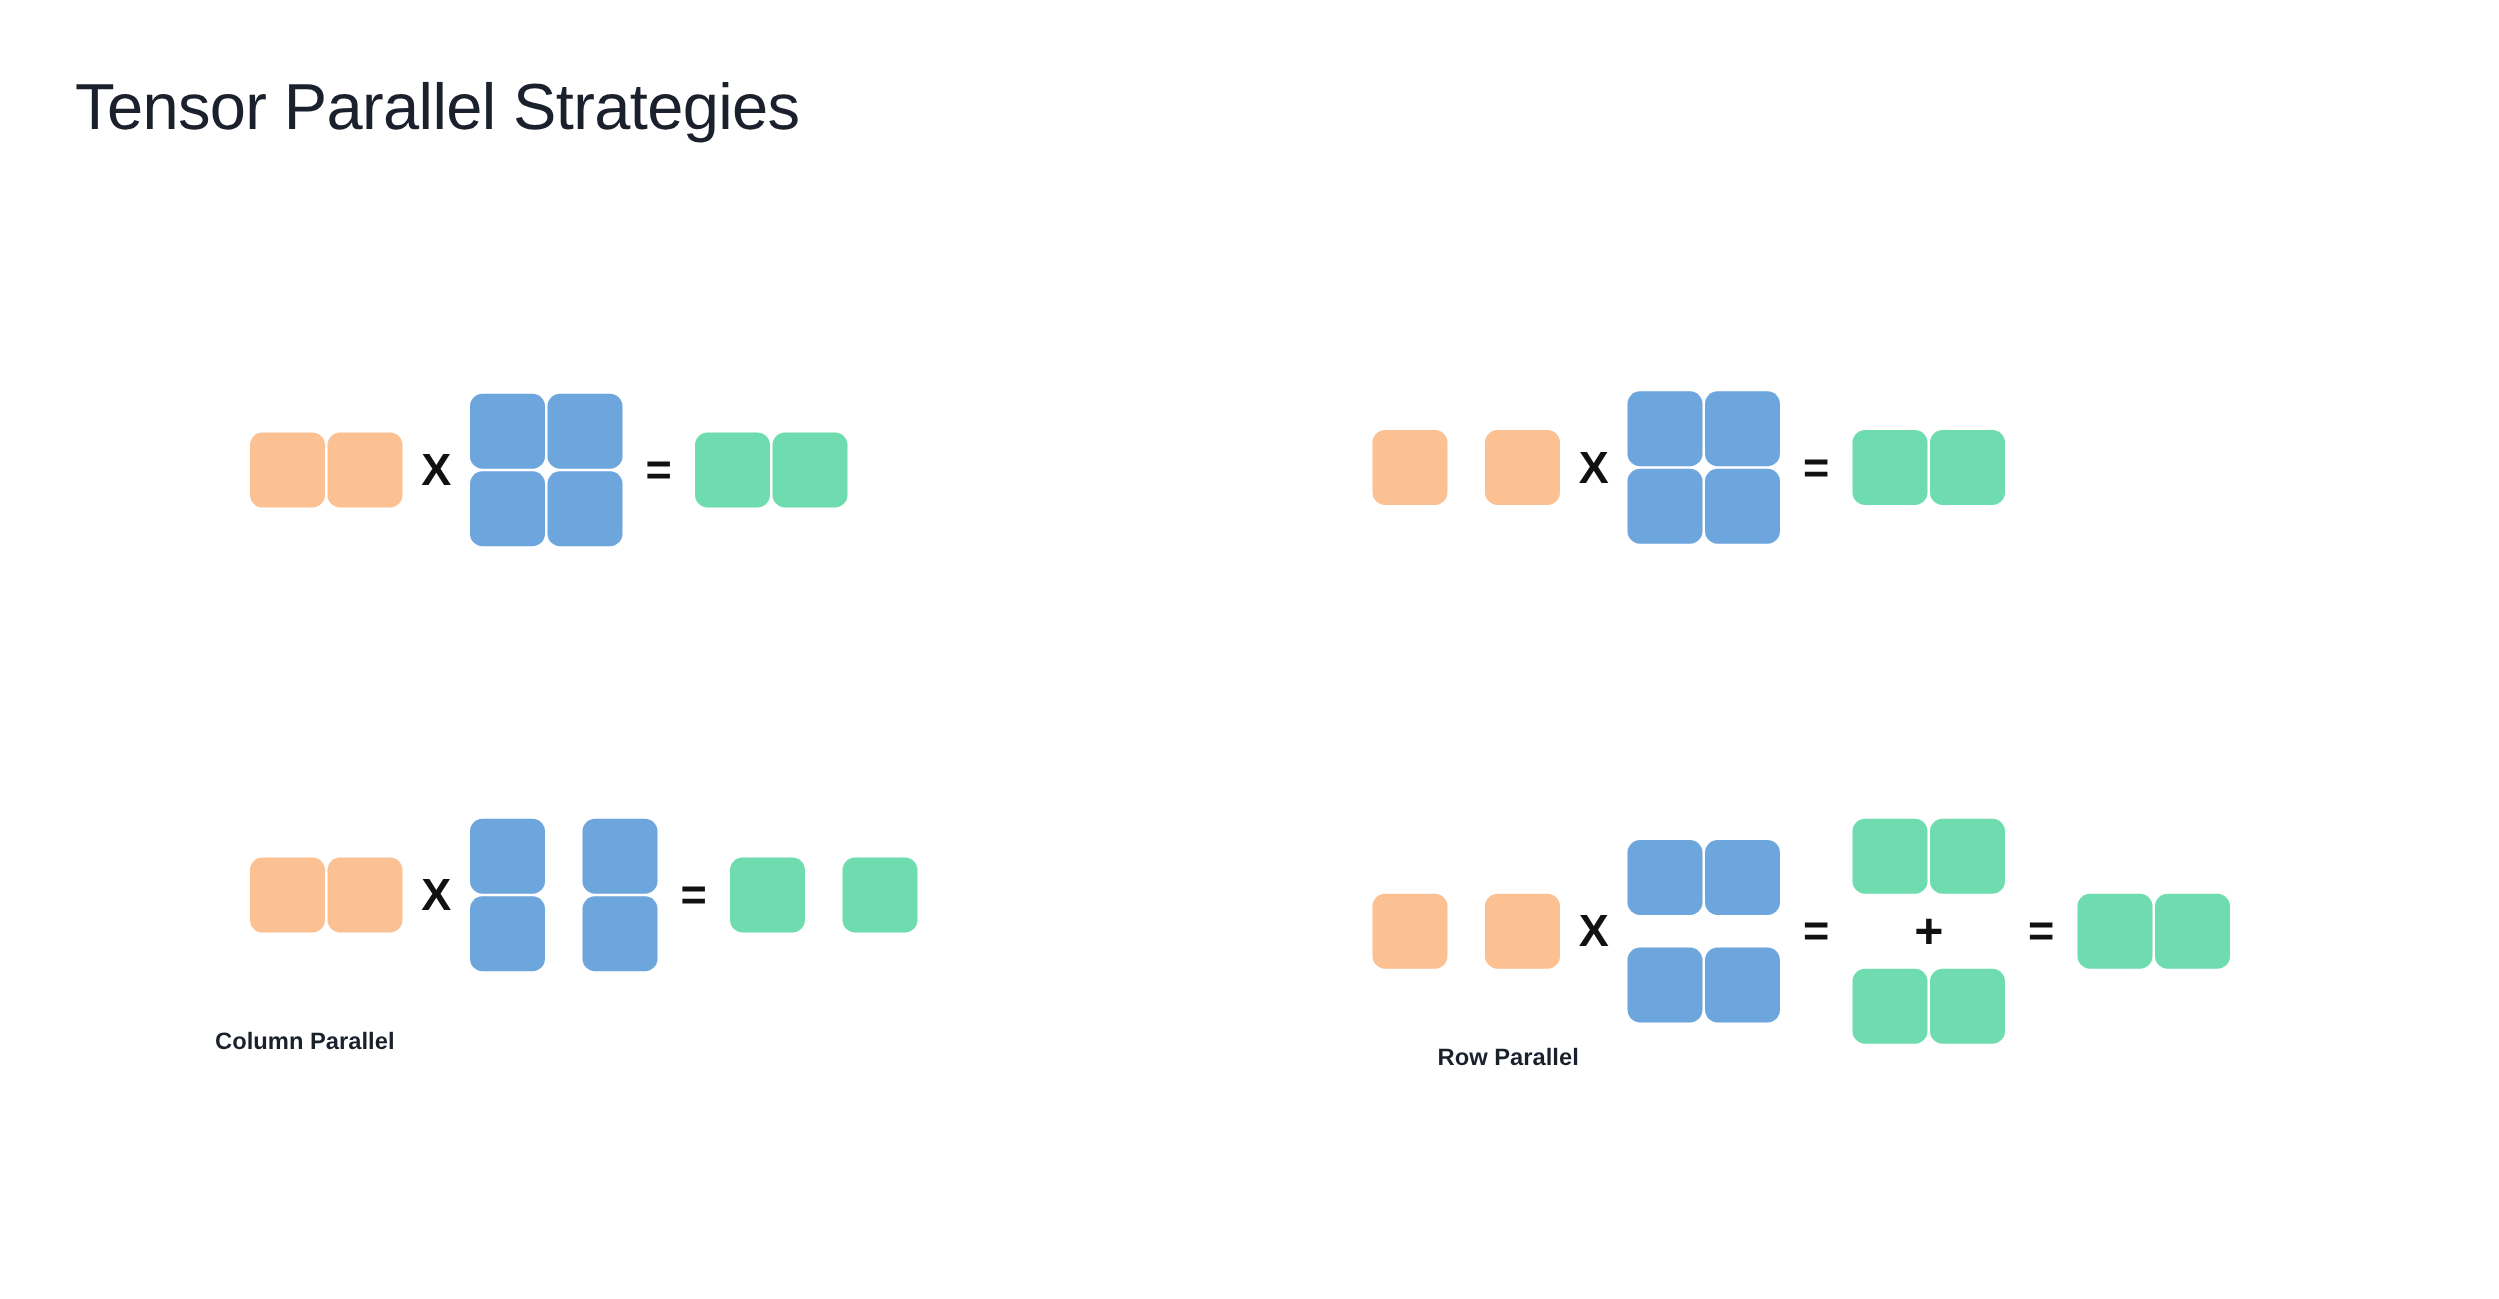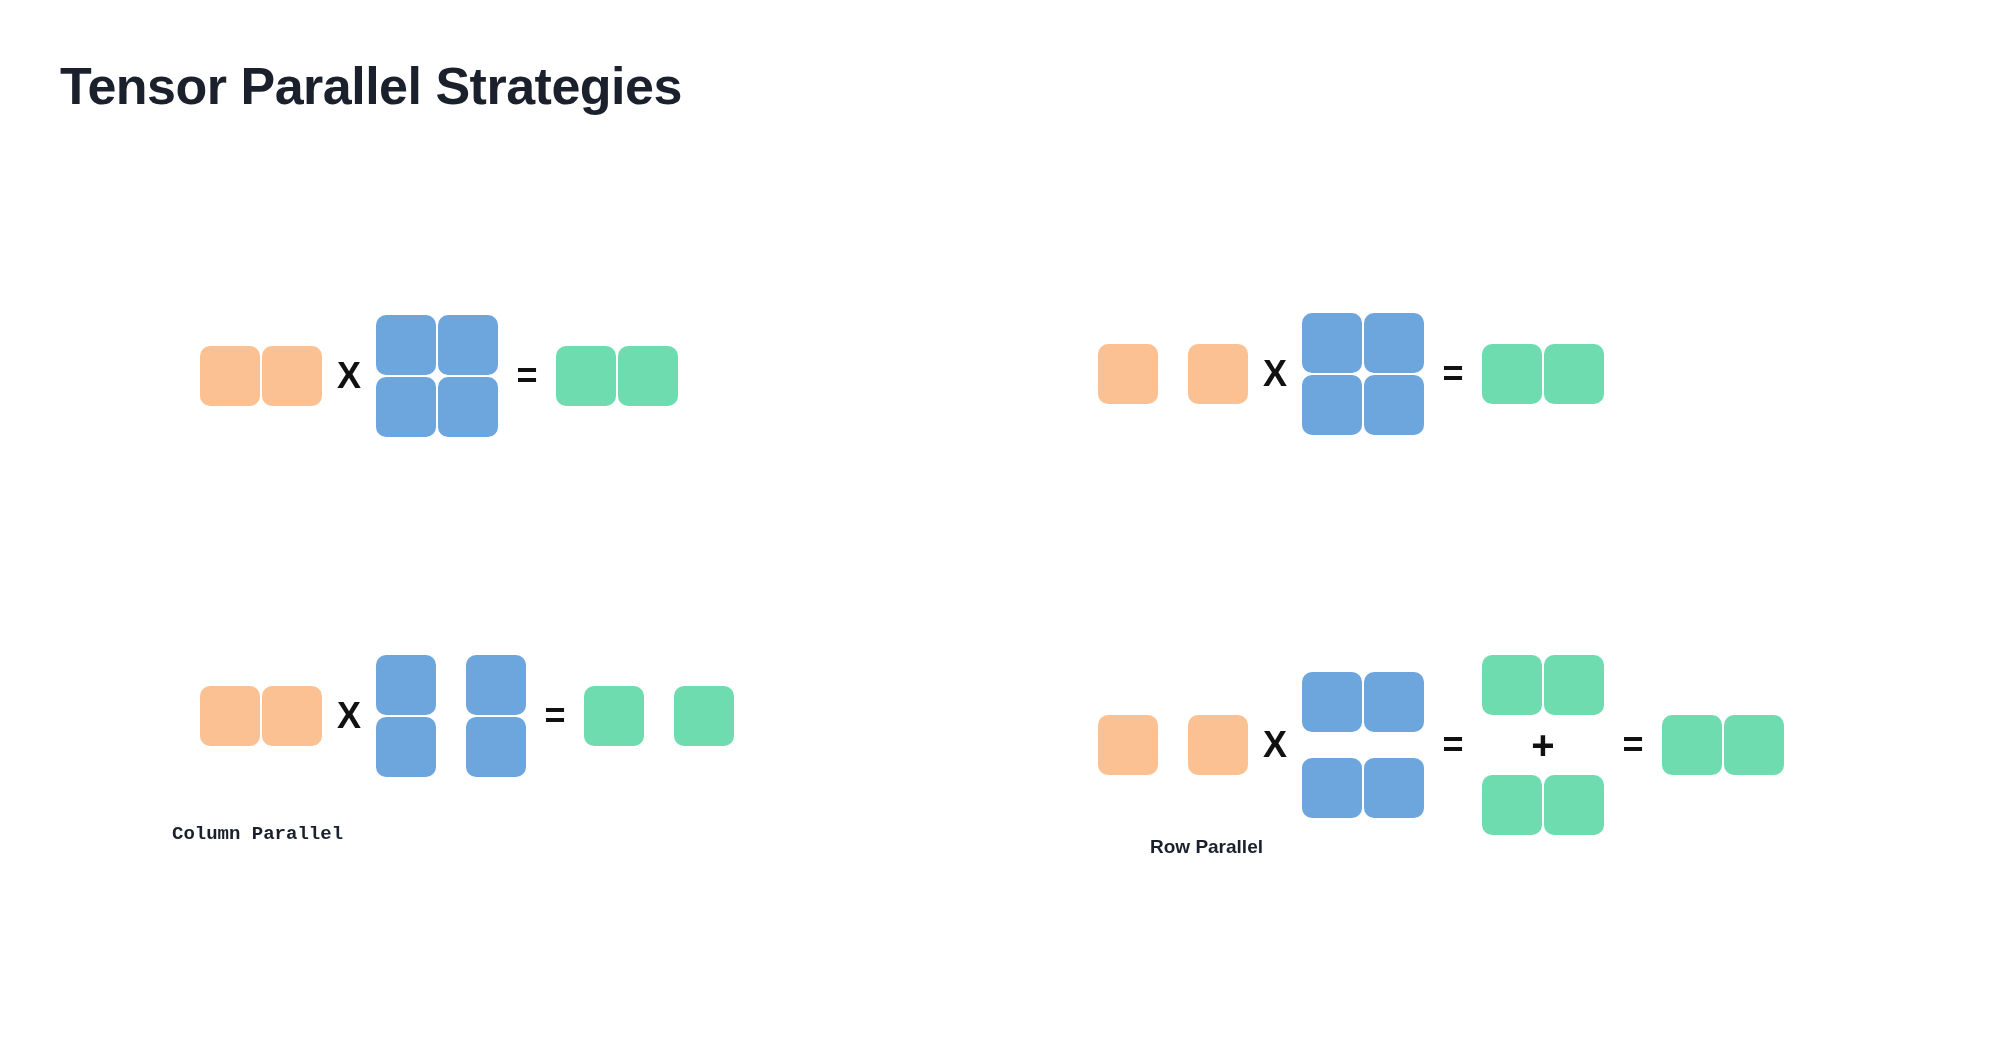--- a/index.html
+++ b/index.html
@@ -14,21 +14,21 @@
     font-family: "Liberation Sans", sans-serif;
     overflow: hidden;
   }
 
   
   #page-title {
     position: absolute;
     left: 60px;
     top: 56px;
     font-size: 52px;
-    font-weight: 700;
+    font-weight: 400;
     letter-spacing: -0.5px;
     color: #1a202c;
     white-space: nowrap;
   }
 
   
   .panel {
     position: absolute;
   }
 
@@ -151,21 +151,21 @@
   </div>
 
   <div class="op op-eq">=</div>
 
   <div class="row-gap">
     <div class="blk green"></div>
     <div class="blk green"></div>
   </div>
 </div>
 
-<div class="caption" style="left:172px; top:823px;font-family:Liberation Mono, monospace;">Column Parallel</div>
+<div class="caption" style="left:172px; top:823px;">Column Parallel</div>
 
 <div class="panel equation" style="left:1098px; top:313px;">
 
   <div class="row-gap">
     <div class="blk orange"></div>
     <div class="blk orange"></div>
   </div>
 
   <div class="op op-x">X</div>
 

